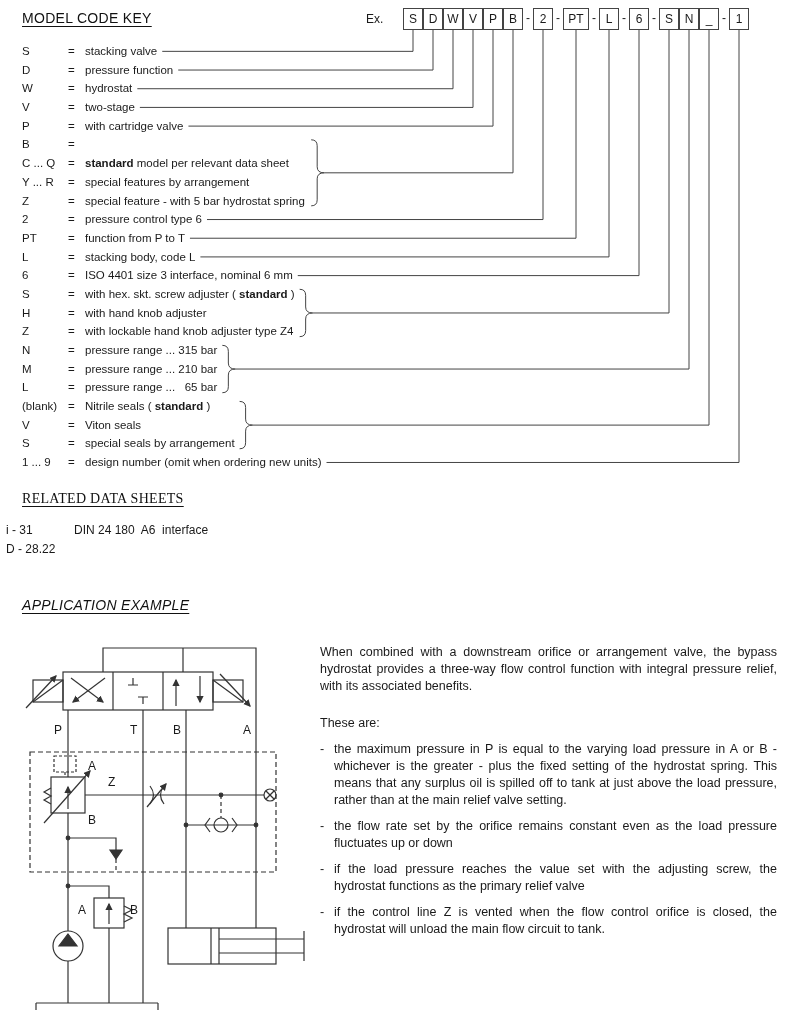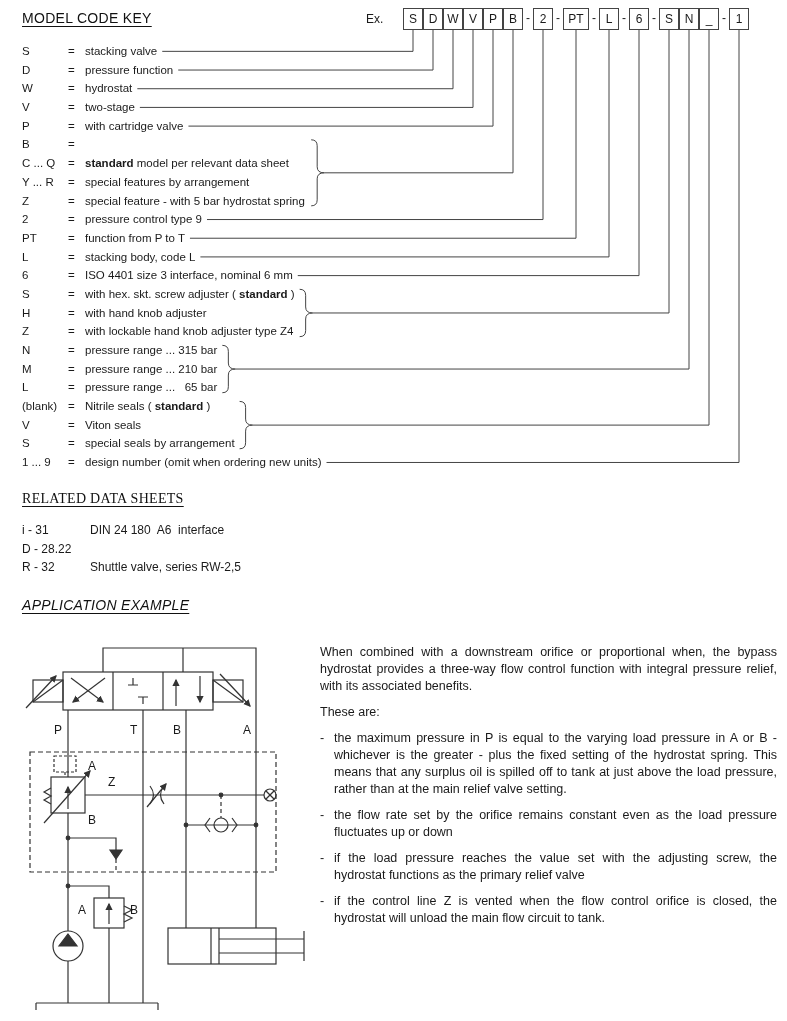--- a/index.html
+++ b/index.html
@@ -18,28 +18,28 @@
   .cbox { position:absolute; top:0; height:22px; border:1px solid #444; background:#fff;
           text-align:center; line-height:20px; font-size:12px; }
   .cdash { position:absolute; top:0; height:22px; text-align:center; line-height:20px; font-size:12px; }
   #legend { position:absolute; left:22px; top:42px; }
   .lrow { display:flex; height:18.7px; line-height:18.7px; font-size:11.5px; white-space:pre; }
   .code-col { width:46px; flex:none; }
   .eq-col { width:17px; flex:none; }
   .desc-col b { font-weight:bold; }
 
   
-  #related-rows { position:absolute; left:22px; top:521px; font-size:12px; }
+  #related-rows { position:absolute; left:6px; top:521px; font-size:12px; }
   .rrow { display:flex; height:18.5px; line-height:18.5px; white-space:pre; }
   .ref-col { width:68px; flex:none; }
 
   
   #app-text { position:absolute; left:320px; top:644px; width:457px; font-size:12.5px; line-height:17px; }
   .para { text-align:justify; }
-  .these { margin-top:9px; }
+  .these { margin-top:20px; }
   .bullet { display:flex; margin-top:9px; }
   .bmark { width:14px; flex:none; }
   .btext { flex:1; text-align:justify; }
 
   #diagram { position:absolute; left:8px; top:628px; width:310px; height:392px; }
   .dlabel { position:absolute; font-size:12px; line-height:12px; }
 </style>
 </head>
 <body>
 
@@ -107,21 +107,21 @@
     <div id="legend">
         <div class="lrow"><span class="code-col">S</span><span class="eq-col">=</span><span class="desc-col">stacking valve</span></div>
         <div class="lrow"><span class="code-col">D</span><span class="eq-col">=</span><span class="desc-col">pressure function</span></div>
         <div class="lrow"><span class="code-col">W</span><span class="eq-col">=</span><span class="desc-col">hydrostat</span></div>
         <div class="lrow"><span class="code-col">V</span><span class="eq-col">=</span><span class="desc-col">two-stage</span></div>
         <div class="lrow"><span class="code-col">P</span><span class="eq-col">=</span><span class="desc-col">with cartridge valve</span></div>
         <div class="lrow"><span class="code-col">B</span><span class="eq-col">=</span></div>
         <div class="lrow"><span class="code-col">C ... Q</span><span class="eq-col">=</span><span class="desc-col"><b>standard</b> model per relevant data sheet</span></div>
         <div class="lrow"><span class="code-col">Y ... R</span><span class="eq-col">=</span><span class="desc-col">special features by arrangement</span></div>
         <div class="lrow"><span class="code-col">Z</span><span class="eq-col">=</span><span class="desc-col">special feature - with 5 bar hydrostat spring</span></div>
-        <div class="lrow"><span class="code-col">2</span><span class="eq-col">=</span><span class="desc-col">pressure control type 9</span></div>
+        <div class="lrow"><span class="code-col">2</span><span class="eq-col">=</span><span class="desc-col">pressure control type 6</span></div>
         <div class="lrow"><span class="code-col">PT</span><span class="eq-col">=</span><span class="desc-col">function from P to T</span></div>
         <div class="lrow"><span class="code-col">L</span><span class="eq-col">=</span><span class="desc-col">stacking body, code L</span></div>
         <div class="lrow"><span class="code-col">6</span><span class="eq-col">=</span><span class="desc-col">ISO 4401 size 3 interface, nominal 6 mm</span></div>
         <div class="lrow"><span class="code-col">S</span><span class="eq-col">=</span><span class="desc-col">with hex. skt. screw adjuster ( <b>standard</b> )</span></div>
         <div class="lrow"><span class="code-col">H</span><span class="eq-col">=</span><span class="desc-col">with hand knob adjuster</span></div>
         <div class="lrow"><span class="code-col">Z</span><span class="eq-col">=</span><span class="desc-col">with lockable hand knob adjuster type Z4</span></div>
         <div class="lrow"><span class="code-col">N</span><span class="eq-col">=</span><span class="desc-col">pressure range ... 315 bar</span></div>
         <div class="lrow"><span class="code-col">M</span><span class="eq-col">=</span><span class="desc-col">pressure range ... 210 bar</span></div>
         <div class="lrow"><span class="code-col">L</span><span class="eq-col">=</span><span class="desc-col">pressure range ...   65 bar</span></div>
         <div class="lrow"><span class="code-col">(blank)</span><span class="eq-col">=</span><span class="desc-col">Nitrile seals ( <b>standard</b> )</span></div>
@@ -129,21 +129,20 @@
         <div class="lrow"><span class="code-col">S</span><span class="eq-col">=</span><span class="desc-col">special seals by arrangement</span></div>
         <div class="lrow"><span class="code-col">1 ... 9</span><span class="eq-col">=</span><span class="desc-col">design number (omit when ordering new units)</span></div>
       </div>
   </div>
 
   <div>
     <div class="sec-title" style="top:491px;font-family:Liberation Serif, serif;">RELATED DATA SHEETS</div>
     <div id="related-rows">
         <div class="rrow"><span class="ref-col">i - 31</span><span>DIN 24 180  A6  interface</span></div>
         <div class="rrow"><span class="ref-col">D - 28.22</span></div>
-        <div class="rrow"><span class="ref-col">R - 32</span><span>Shuttle valve, series RW-2,5</span></div>
       </div>
   </div>
 
   <div>
     <div class="sec-title" style="top:597px;font-style:italic;">APPLICATION EXAMPLE</div>
 
     <div id="diagram">
       <svg width="310" height="392" viewBox="0 0 310 392">
         <defs>
           <marker id="ah" markerWidth="8" markerHeight="8" refX="5" refY="3" orient="auto">
@@ -249,21 +248,21 @@
       <span class="dlabel" style="left:165px;top:96px;">B</span>
       <span class="dlabel" style="left:235px;top:96px;">A</span>
       <span class="dlabel" style="left:100px;top:148px;">Z</span>
       <span class="dlabel" style="left:80px;top:132px;">A</span>
       <span class="dlabel" style="left:80px;top:186px;">B</span>
       <span class="dlabel" style="left:70px;top:276px;">A</span>
       <span class="dlabel" style="left:122px;top:276px;">B</span>
     </div>
 
     <div id="app-text">
-      <div class="para">When combined with a downstream orifice or proportional when, the bypass hydrostat provides a three-way flow control function with integral pressure relief, with its associated benefits.</div>
+      <div class="para">When combined with a downstream orifice or arrangement valve, the bypass hydrostat provides a three-way flow control function with integral pressure relief, with its associated benefits.</div>
       <div class="para these">These are:</div>
       <div id="bullets">
           <div class="bullet">
             <span class="bmark">-</span>
             <span class="btext">the maximum pressure in P is equal to the varying load pressure in A or B - whichever is the greater - plus the fixed setting of the hydrostat spring.  This means that any surplus oil is spilled off to tank at just above the load pressure, rather than at the main relief valve setting.</span>
           </div>
           <div class="bullet">
             <span class="bmark">-</span>
             <span class="btext">the flow rate set by the orifice remains constant even as the load pressure fluctuates up or down</span>
           </div>

